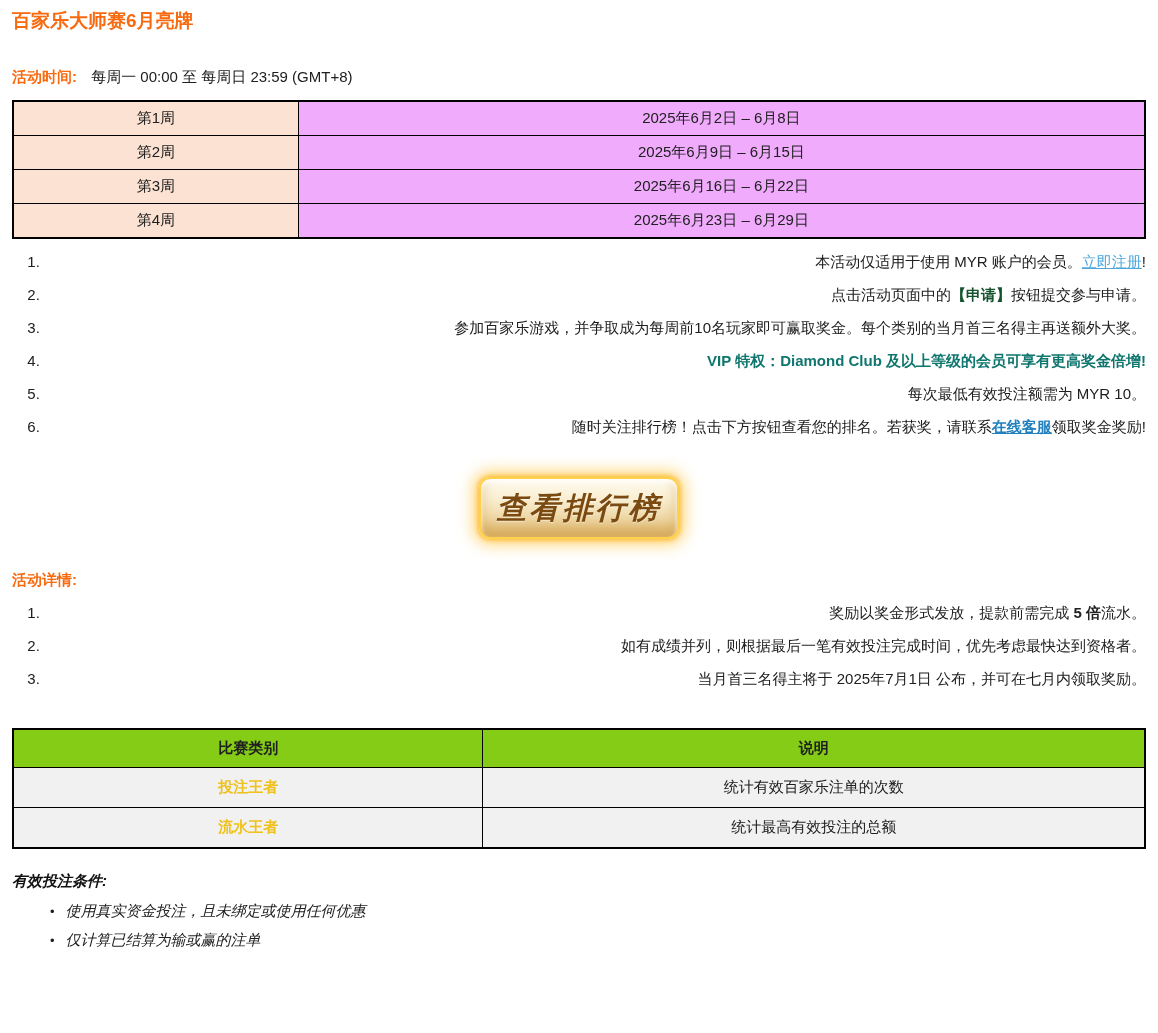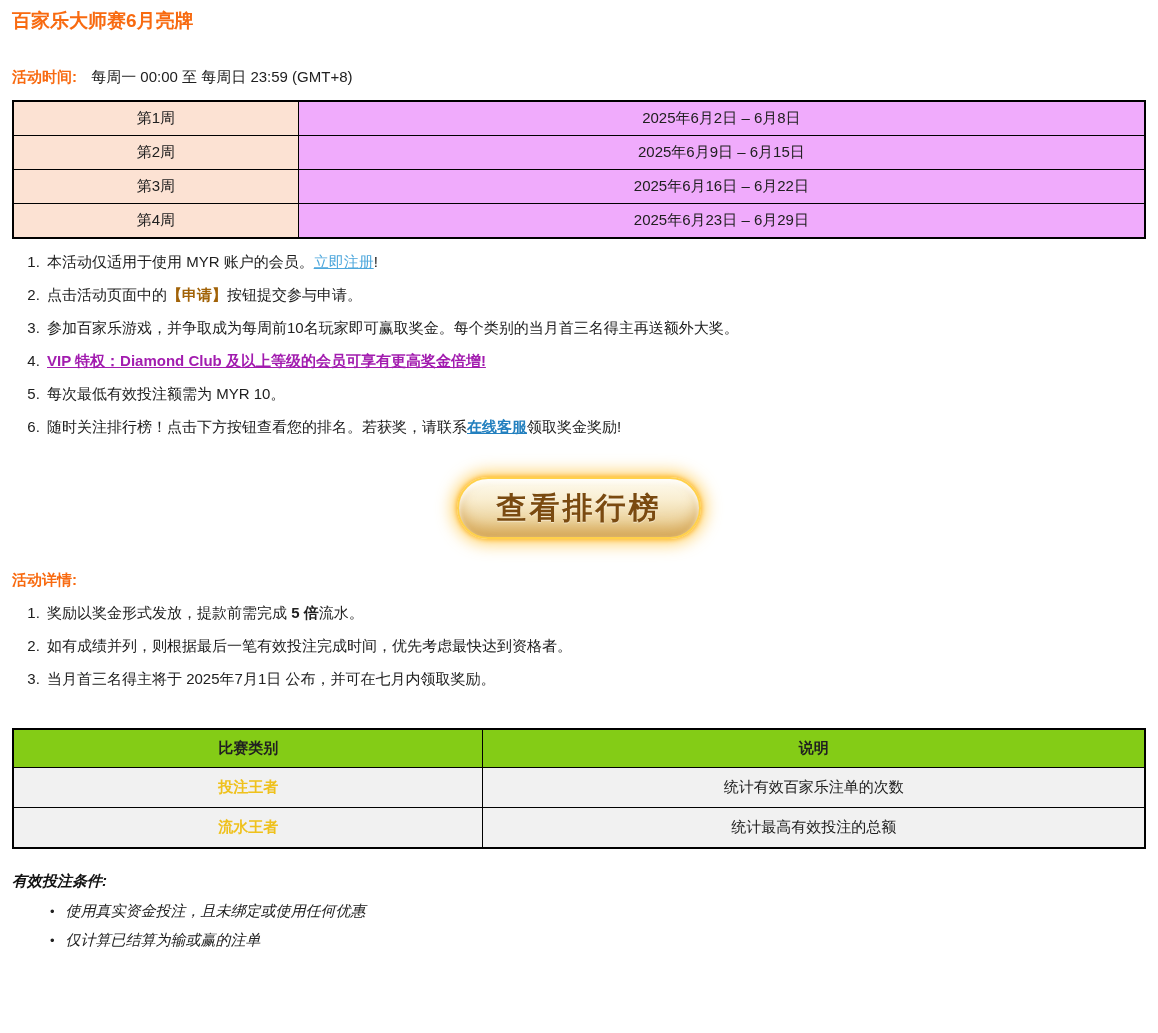--- a/index.html
+++ b/index.html
@@ -51,61 +51,62 @@
   }
   .head-join    { margin-top: 59px; }
   .head-details { margin-top: 32px; }
 
   ol.steps {
     margin-top: 14px;
     padding-left: 32px;
     font-size: 15px;
     list-style: decimal;
   }
-  ol.steps li { margin-bottom: 14px; padding-left: 3px; }
+  ol.steps li { margin-bottom: 14px; padding-left: 3px; text-align: right; }
   ol.steps li::marker { color: #202020; font-weight: normal; }
 
   a.link {
     color: #4DA7DC;
     text-decoration: underline;
     cursor: pointer;
   }
   a.link-bold {
     color: #2380BF;
     font-weight: bold;
     text-decoration: underline;
     cursor: pointer;
   }
-  .blue-bold { color: #a16207; font-weight: bold; }
-  .vip-text  { color: #a21caf; font-weight: bold; text-decoration: underline; }
+  .blue-bold { color: #14532d; font-weight: bold; }
+  .vip-text  { color: #0f766e; font-weight: bold; }
   .bold      { font-weight: bold; }
 
   .button-wrap {
     display: flex;
     justify-content: center;
     margin: 40px 0 0;
   }
   .gold-button {
-    width: 244px;
+    width: 200px;
     height: 62px;
-    border-radius: 31px;
+    border-radius: 11px;
     border: 2px solid #FFD04A;
     background: linear-gradient(180deg, #FEFBF0 0%, #F9EED1 35%, #EDD5A1 72%, #E0BE78 100%);
     box-shadow:
       0 0 16px 5px rgba(255, 196, 60, 0.75),
       0 0 4px 1px rgba(255, 170, 20, 0.9),
       inset 0 3px 5px rgba(255,255,255,0.9),
       inset 0 -9px 14px rgba(206, 150, 60, 0.55);
     font-family: "Liberation Sans", "DejaVu Sans", sans-serif;
     font-size: 30px;
     font-weight: bold;
     letter-spacing: 3px;
     color: #7A4A10;
     text-shadow: 0 1px 1px rgba(255,255,255,0.55);
     cursor: pointer;
+    font-style: italic;
   }
 
   .categories-table { margin-top: 39px; }
   .categories-table th { padding: 9px 4px; background: #84cc16; font-weight: bold; }
   .categories-table td { padding: 10px 4px; background: #F1F1F1; }
   .categories-table .col-cat { width: 41.5%; }
   .gold-text { color: #EFC11C; font-weight: bold; }
 
   .conditions-head {
     margin-top: 23px;

